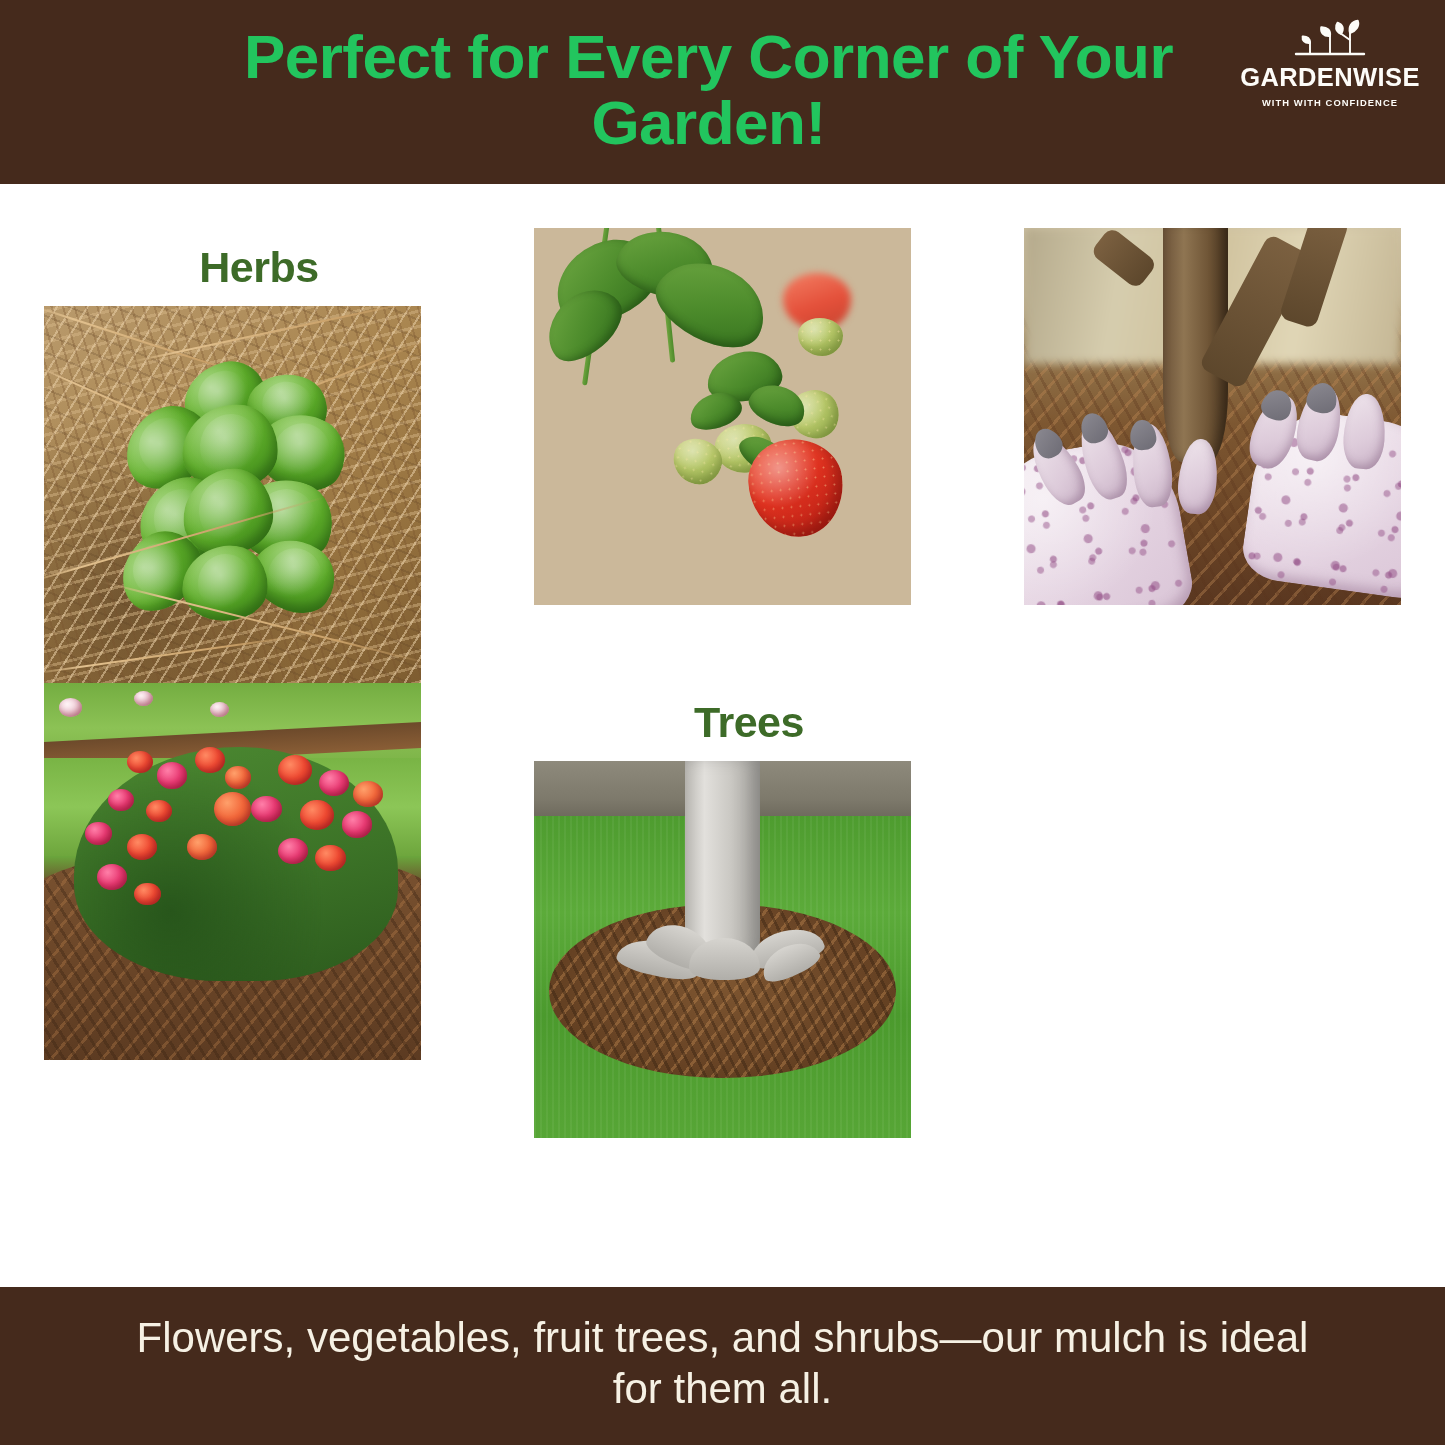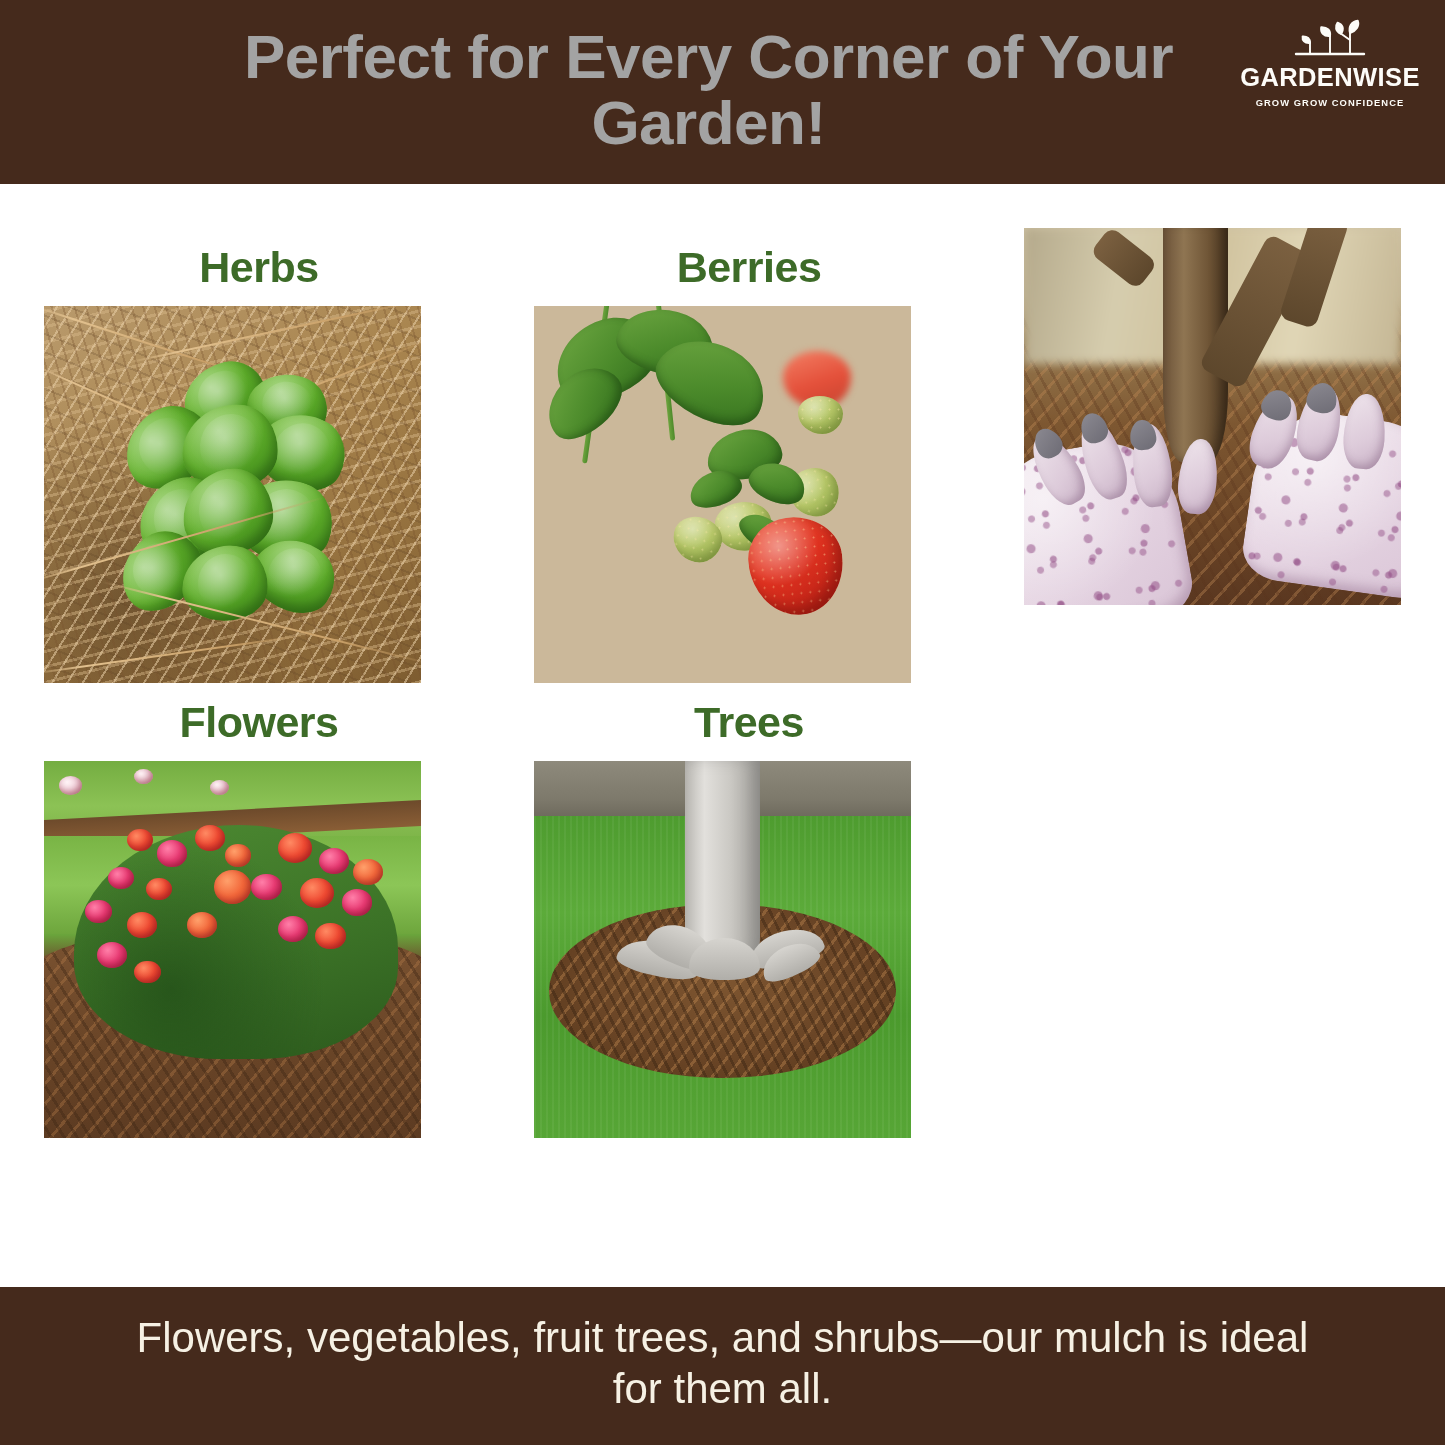--- a/index.html
+++ b/index.html
@@ -29,21 +29,21 @@
     background: #452a1c;
     display: flex;
     align-items: center;
     justify-content: center;
     flex: 0 0 184px;
   }
 
   .header-title {
     width: 1115px;
     text-align: center;
-    color: #a3a3a3;
+    color: #22c55e;
     font-size: 62px;
     line-height: 1.07;
     font-weight: 700;
     letter-spacing: -0.5px;
     padding-right: 28px;
     padding-bottom: 4px;
   }
 
   
   .logo {
@@ -419,21 +419,21 @@
           <path d="M44 18 C37.5 18.6 34.3 14.6 35.2 9.2 C41.6 9 45 12.4 44 18 Z"></path>
           <line x1="64" y1="36" x2="64" y2="14"></line>
           <line x1="64" y1="22" x2="54" y2="15"></line>
           <path d="M55 16 C49.5 13.2 48.6 8.6 51.6 4.6 C57 6.4 58.4 11 55 16 Z" fill="#fdfcf8" stroke="none"></path>
           <path d="M55 16 C49.5 13.2 48.6 8.6 51.6 4.6 C57 6.4 58.4 11 55 16 Z"></path>
           <path d="M64 15 C70 13.2 73.6 8 71.8 2.8 C65.4 3.6 62.2 8.4 64 15 Z" fill="#fdfcf8" stroke="none"></path>
           <path d="M64 15 C70 13.2 73.6 8 71.8 2.8 C65.4 3.6 62.2 8.4 64 15 Z"></path>
         </g>
       </svg>
       <div class="logo-wordmark">GARDENWISE</div>
-      <div class="logo-tagline">GROW GROW CONFIDENCE</div>
+      <div class="logo-tagline">WITH WITH CONFIDENCE</div>
     </div>
   </div>
 
   <div class="body-area">
     <div class="grid">
 
       <div class="cell">
         <div class="cell-label">Herbs</div>
         <div class="photo ph-herbs">
           <div class="photo-inner">
@@ -455,21 +455,20 @@
               <div class="hl" style="left:30%;top:70%;width:34%;height:30%;transform:rotate(6deg);"></div>
             </div>
             <div class="straw" style="left:-8%;top:62%;width:84%;transform:rotate(-16deg);"></div>
             <div class="straw" style="left:14%;top:84%;width:92%;transform:rotate(14deg);"></div>
             <div class="straw" style="left:-4%;top:92%;width:76%;transform:rotate(-8deg);"></div>
           </div>
         </div>
       </div>
 
       <div class="cell">
-        <div class="cell-label">Berries</div>
         <div class="photo ph-berries">
           <div class="photo-inner">
             <div class="berry-stem" style="left:16%;top:-4%;width:5px;height:46%;transform:rotate(8deg);"></div>
             <div class="berry-stem" style="left:34%;top:-6%;width:5px;height:42%;transform:rotate(-6deg);"></div>
             <div class="berry-leaf" style="left:5%;top:4%;width:28%;height:20%;transform:rotate(-24deg);"></div>
             <div class="berry-leaf" style="left:22%;top:1%;width:26%;height:17%;transform:rotate(14deg);"></div>
             <div class="berry-leaf" style="left:32%;top:10%;width:30%;height:20%;transform:rotate(28deg);"></div>
             <div class="berry-leaf" style="left:2%;top:18%;width:22%;height:15%;transform:rotate(-40deg);"></div>
             <div class="berry-leaf" style="left:46%;top:33%;width:20%;height:13%;transform:rotate(-8deg);"></div>
             <div class="berry-blur" style="left:66%;top:12%;width:18%;height:15%;"></div>
@@ -506,21 +505,20 @@
             <div class="finger" style="left:73%;top:42%;width:11%;height:20%;transform:rotate(12deg);"></div>
             <div class="finger" style="left:85%;top:44%;width:11%;height:20%;transform:rotate(4deg);"></div>
             <div class="finger-tip" style="left:63%;top:43%;width:8%;height:8%;transform:rotate(20deg);"></div>
             <div class="finger-tip" style="left:75%;top:41%;width:8%;height:8%;transform:rotate(12deg);"></div>
           </div>
         </div>
       </div>
 
 
       <div class="cell">
-        <div class="cell-label">Flowers</div>
         <div class="photo ph-flowers">
           <div class="photo-inner">
             <div class="fl-lawn-top"></div>
             <div class="fl-bg-bed"></div>
             <div class="fl-lawn-mid"></div>
             <div class="fl-mulch"></div>
             <div class="rose-bush"></div>
             <div class="rose rose-r" style="left:22%;top:18%;width:7%;height:6%;"></div>
             <div class="rose rose-p" style="left:30%;top:21%;width:8%;height:7%;"></div>
             <div class="rose rose-r" style="left:40%;top:17%;width:8%;height:7%;"></div>

